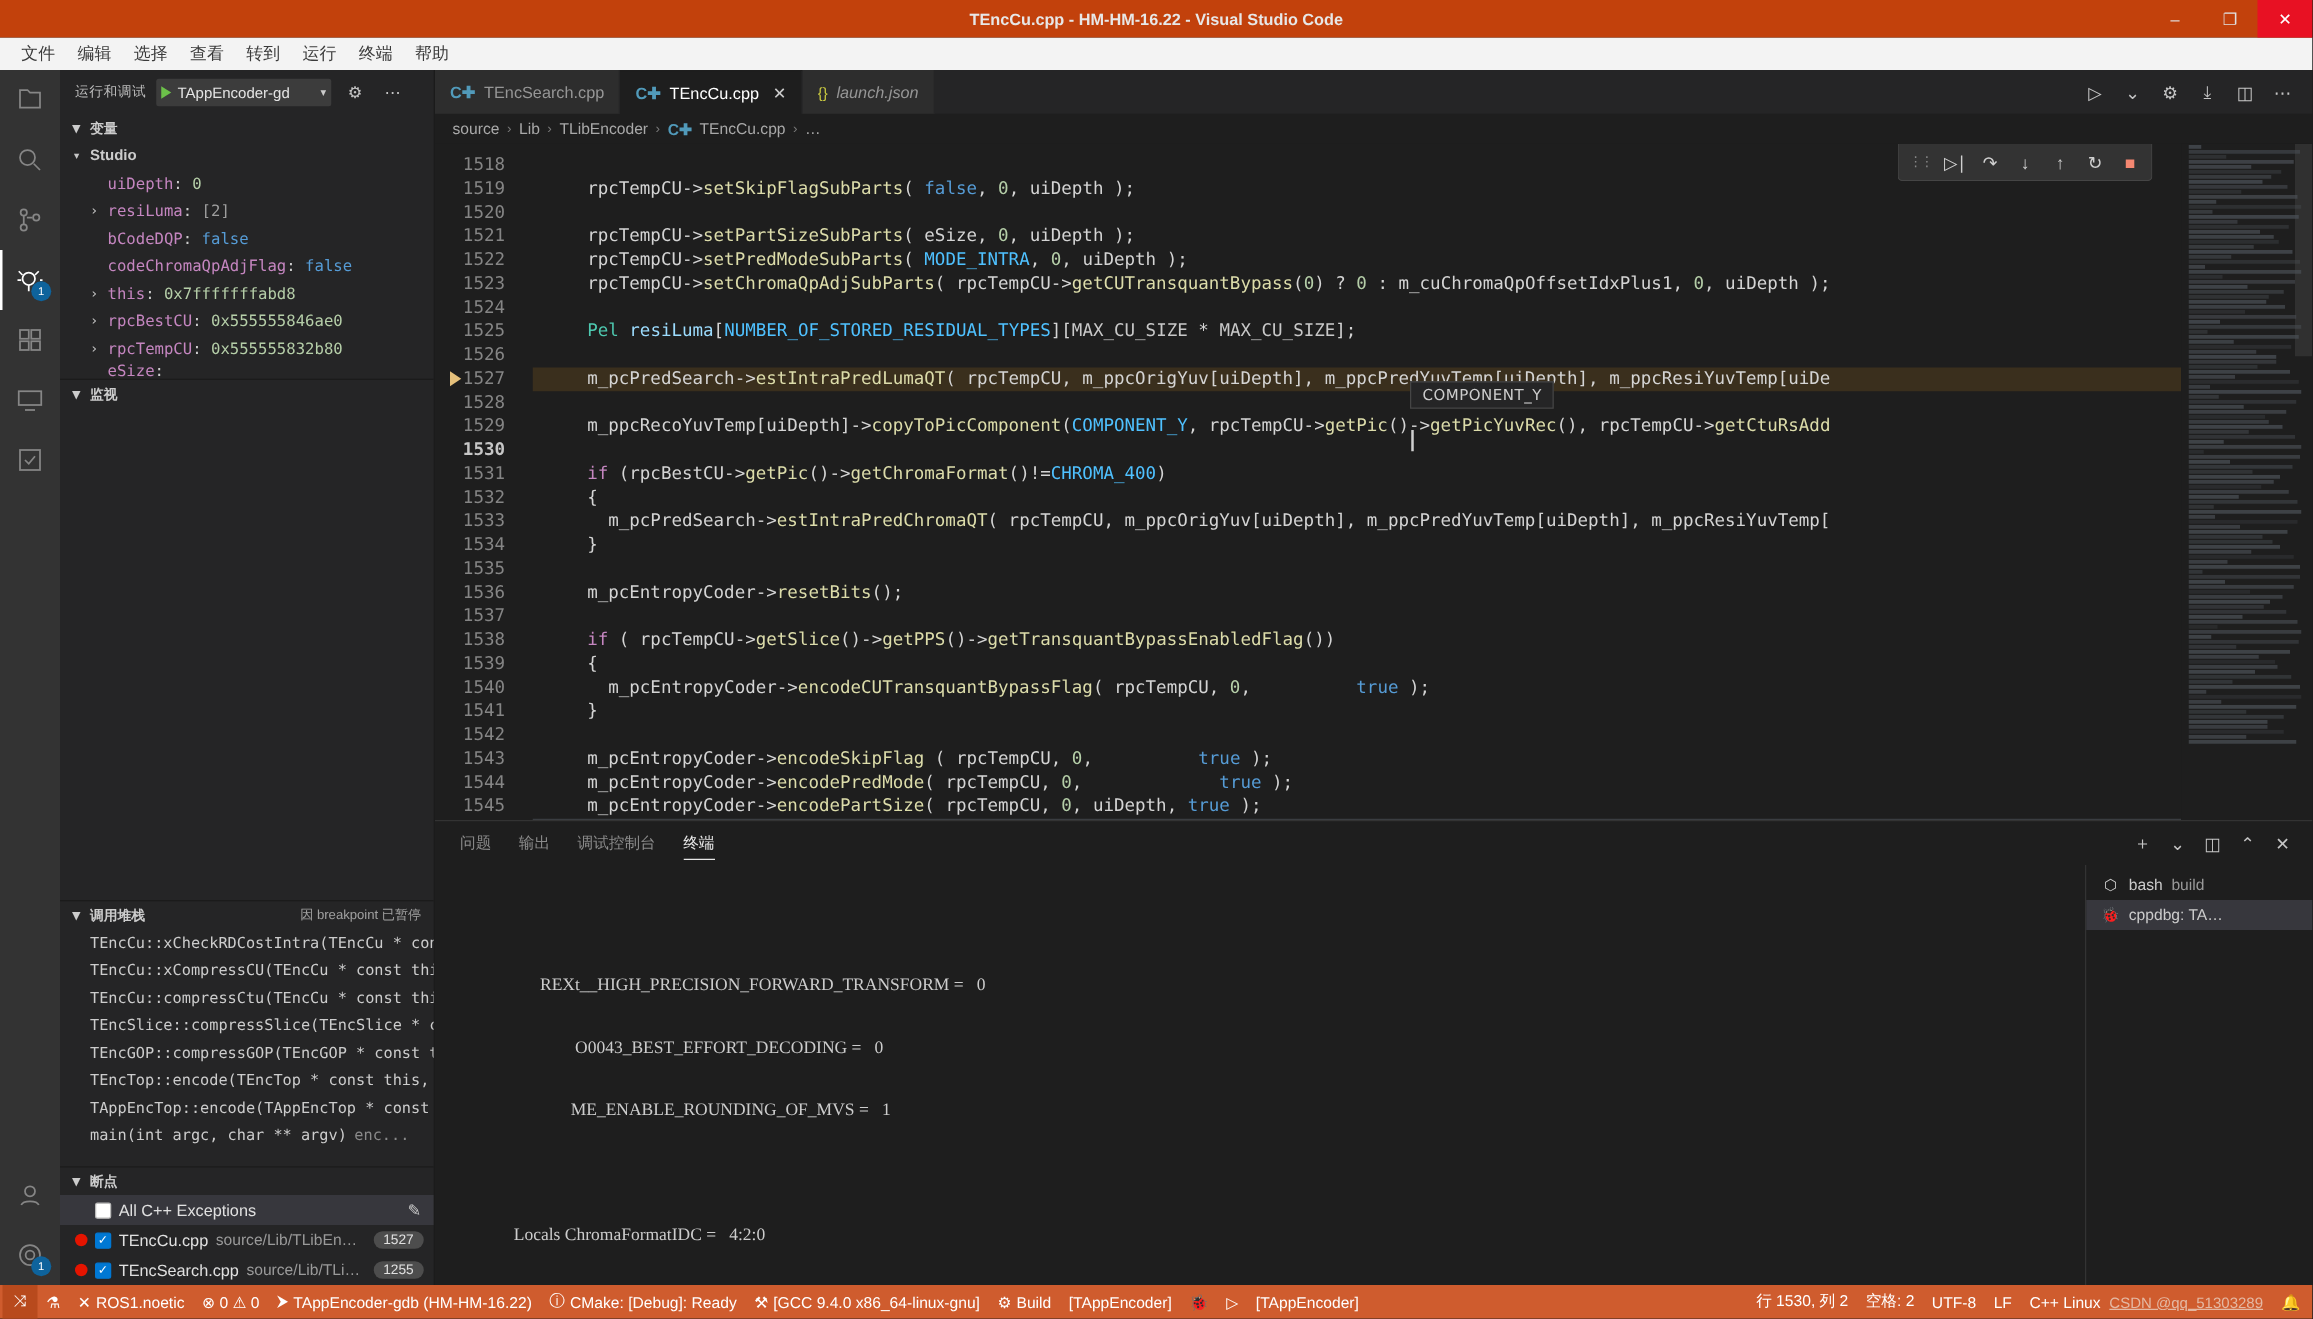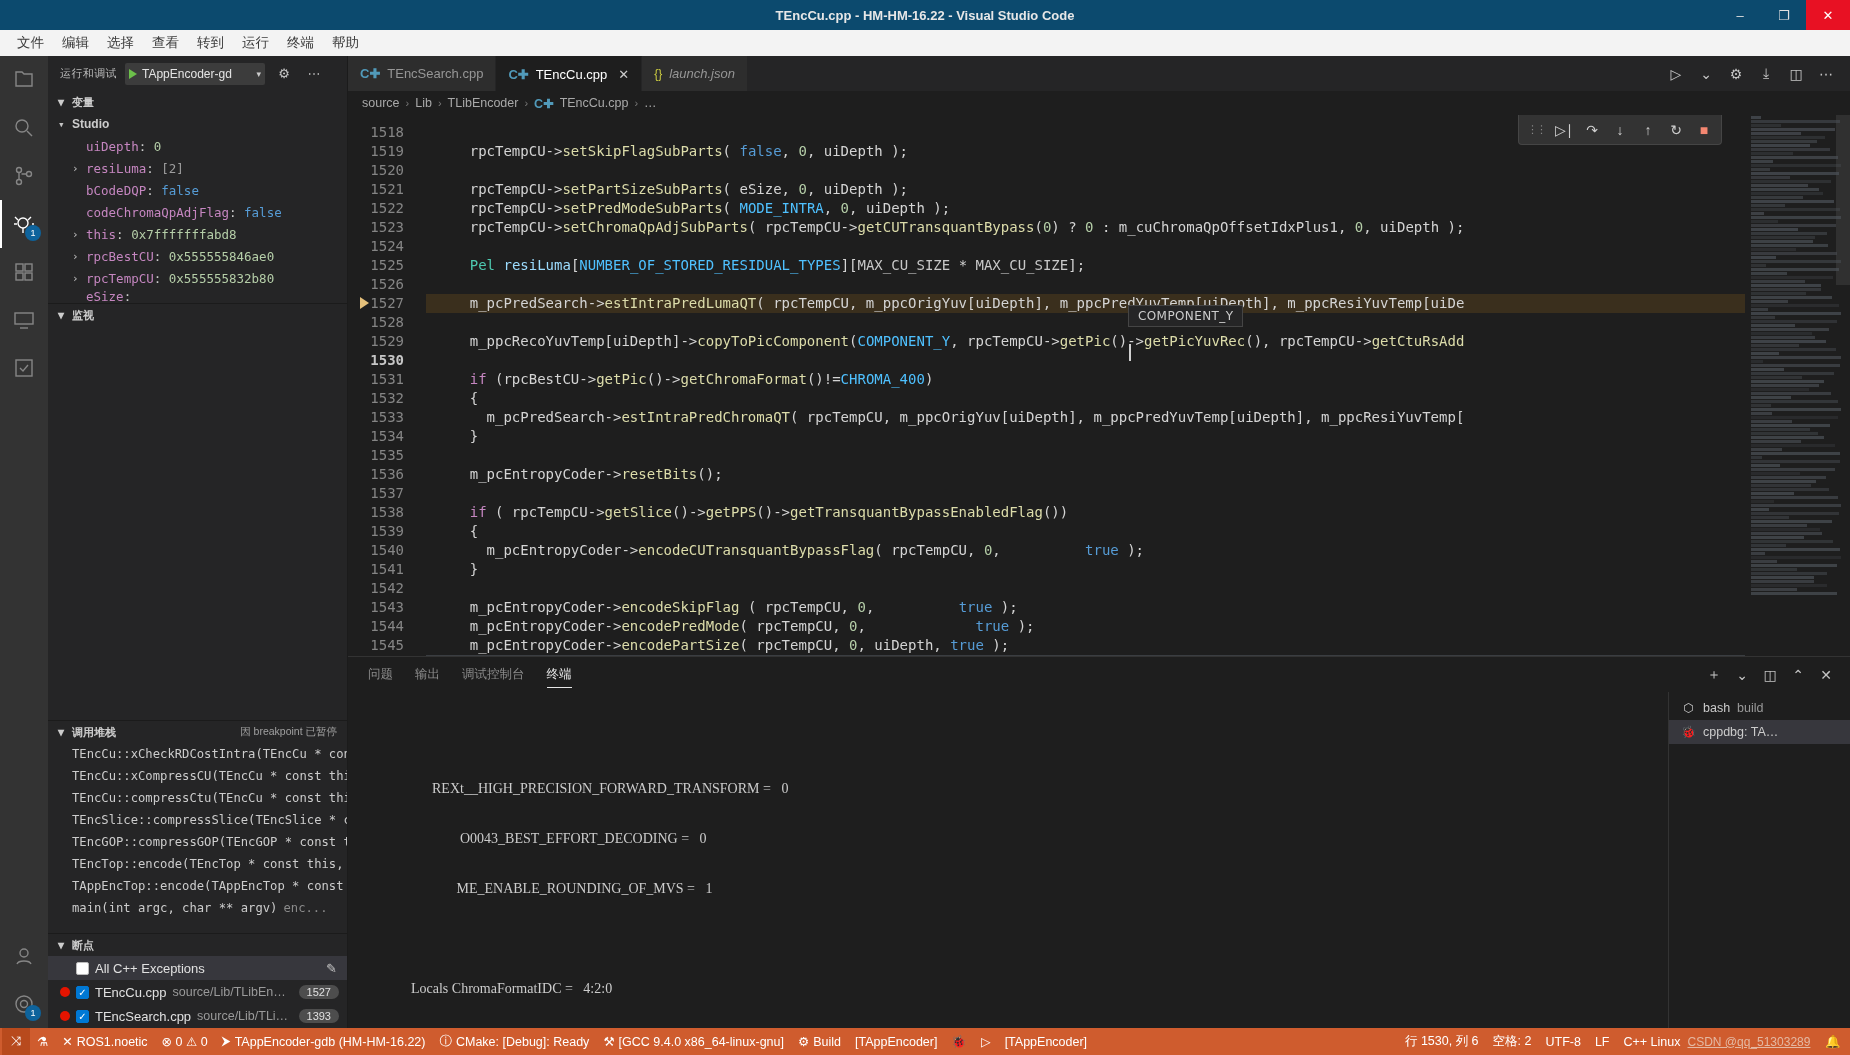--- a/index.html
+++ b/index.html
@@ -7,21 +7,21 @@
     width: 1850px; height: 1055px;
     background: #1e1e1e;
     font-family: "Liberation Sans", sans-serif;
     overflow: hidden;
     color: #cccccc;
   }
   .app { width: 1850px; height: 1055px; display: flex; flex-direction: column; }
 
   
   .titlebar {
-    height: 30px; background: #0c4a6e; display: flex; align-items: center;
+    height: 30px; background: #c2410c; display: flex; align-items: center;
     justify-content: center; position: relative; flex: none;
     font-size: 13px; color: #cccccc;
   }
   .titlebar .title { font-size: 13px; font-weight: bold; color: #e7e7e7; }
   .winbtns { position: absolute; right: 0; top: 0; height: 30px; display: flex; }
   .winbtn { width: 44px; height: 30px; display: flex; align-items: center; justify-content: center;
             font-size: 13px; color: #e0e0e0; }
   .winbtn.close { background: #e81123; color: #fff; }
 
   
@@ -450,21 +450,21 @@
             <span class="cbx checked">✓</span>
             <span class="bp-name">TEncCu.cpp</span>
             <span class="bp-path">source/Lib/TLibEn…</span>
             <span class="bp-line">1527</span>
           </div>
           <div class="bp-row">
             <span class="bp-dot"></span>
             <span class="cbx checked">✓</span>
             <span class="bp-name">TEncSearch.cpp</span>
             <span class="bp-path">source/Lib/TLi…</span>
-            <span class="bp-line">1393</span>
+            <span class="bp-line">1255</span>
           </div>
         </div>
       </div>
     </div>
 
     <div class="editorwrap">
 
       <div class="tabsbar">
         <div class="tab">
           <span class="cpp-ic">C✚</span>
@@ -756,21 +756,21 @@
       <span>🐞</span>
     </div>
     <div class="st">
       <span>▷</span>
     </div>
     <div class="st">
       <span>[TAppEncoder]</span>
     </div>
 
     <div class="st-right">
-      <div class="st">行 1530, 列 6</div>
+      <div class="st">行 1530, 列 2</div>
       <div class="st">空格: 2</div>
       <div class="st">UTF-8</div>
       <div class="st">LF</div>
       <div class="st">C++ Linux</div>
       <span class="watermark">CSDN @qq_51303289</span>
       <div class="st">🔔</div>
     </div>
   </div>
 </div>
 

